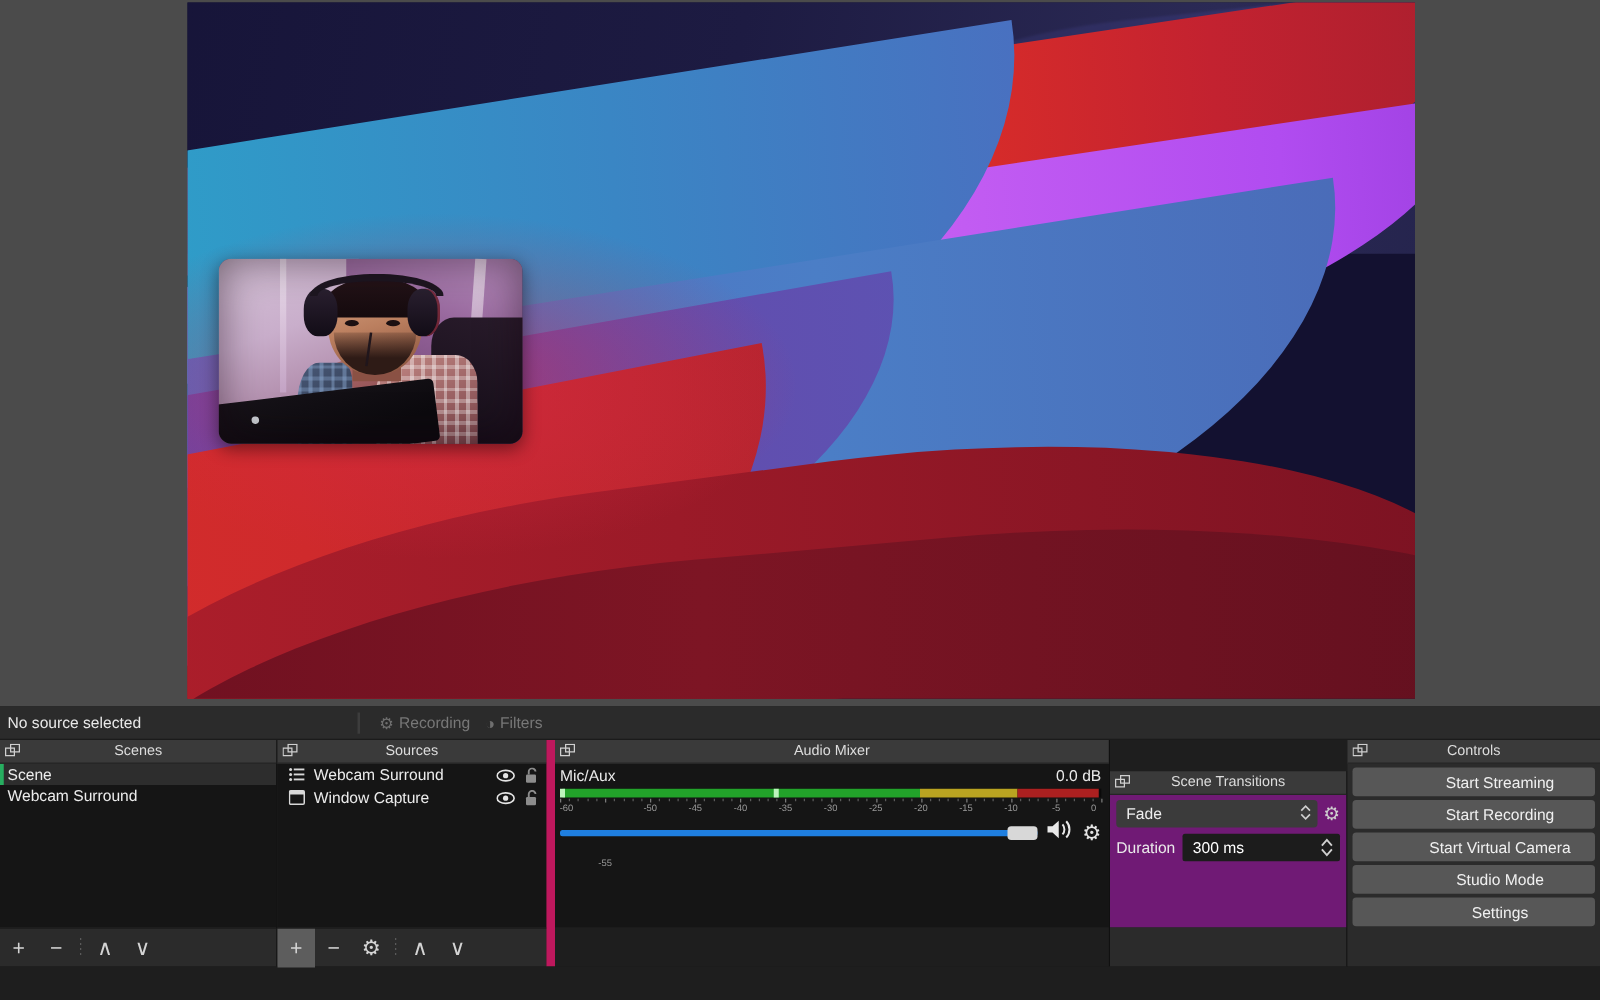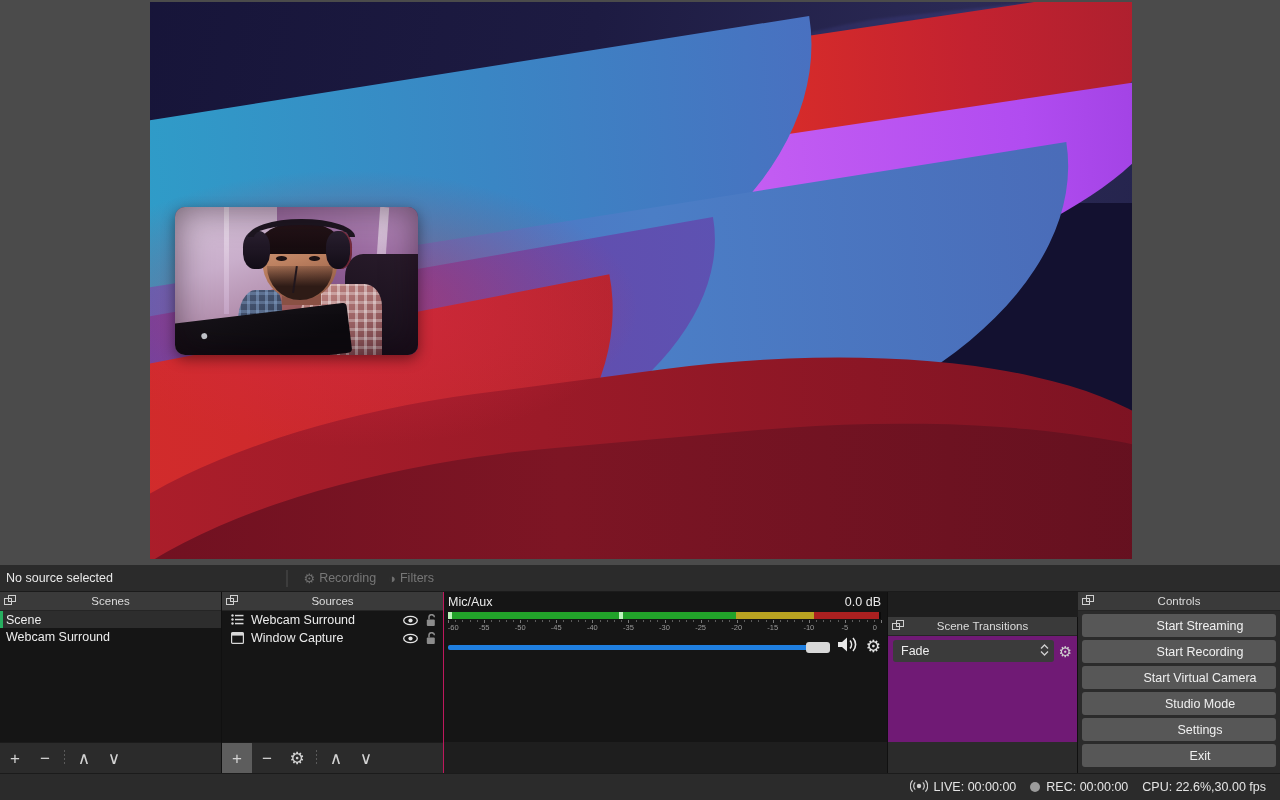--- a/index.html
+++ b/index.html
@@ -208,21 +208,21 @@
     height: 17px; display: flex; align-items: center;
     font-size: 12.5px; color: #ececec; padding-left: 6px; position: relative;
   }
   .list-row.selected { background: #2d2d2d; }
   .list-row.selected:before {
     content:""; position:absolute; left:0; top:0; bottom:0; width:3px;
     background: #27ae60;
   }
 
   
-  #dock-sources { width: 222px; border-right: 1px solid #be185d; }
+  #dock-sources { width: 222px; border-right: 7px solid #be185d; }
   .src-row {
     height: 18px; display: flex; align-items: center;
     font-size: 12.5px; color: #ececec; padding: 0 4px 0 8px; gap: 6px;
   }
   .src-name { flex: 1; }
   .src-icon { width: 15px; height: 14px; display:flex; align-items:center; justify-content:center; }
 
   
   #dock-mixer { width: 444px; border-right: 1px solid #101010; }
   .mixer-track { padding: 3px 6px 0 4px; }
@@ -434,20 +434,29 @@
         <span class="tb-btn active">+</span>
         <span class="tb-btn">−</span>
         <span class="tb-btn">⚙</span>
         <span class="tb-dot-sep"></span>
         <span class="tb-btn">∧</span>
         <span class="tb-btn">∨</span>
       </div>
     </div>
 
     <div class="dock" id="dock-mixer">
+      <div class="dock-title">
+        <span class="float-icon">
+          <svg width="13" height="13" viewBox="0 0 13 13">
+              <rect x="0.5" y="3.5" width="7" height="6" fill="none" stroke="#cfcfcf"></rect>
+              <rect x="4.5" y="0.5" width="7" height="6" fill="none" stroke="#cfcfcf"></rect>
+            </svg>
+        </span>
+        <span>Audio Mixer</span>
+      </div>
       <div class="dock-body">
         <div class="mixer-track">
           <div class="mx-head">
             <span>Mic/Aux</span>
             <span>0.0 dB</span>
           </div>
           <div class="mx-meter">
             <div class="mx-meter-bg"></div>
             <div class="mx-seg" style="left:0.5%;width:66%;background:#22a22a;"></div>
             <div class="mx-seg" style="left:66.5%;width:18%;background:#b9a321;"></div>
@@ -511,21 +520,21 @@
               <div class="mx-tick minor" style="left: 86.6667%;"></div>
               <div class="mx-tick minor" style="left: 88.3333%;"></div>
               <div class="mx-tick minor" style="left: 90%;"></div>
               <div class="mx-tick" style="left: 91.6667%;"></div>
               <div class="mx-tick minor" style="left: 93.3333%;"></div>
               <div class="mx-tick minor" style="left: 95%;"></div>
               <div class="mx-tick minor" style="left: 96.6667%;"></div>
               <div class="mx-tick minor" style="left: 98.3333%;"></div>
               <div class="mx-tick" style="left: 100%;"></div>
               <div class="mx-lbl" style="left: 1.2%;">-60</div>
-              <div class="mx-lbl" style="left: 8.33333%;">-55</div>
+              <div class="mx-lbl" style="left: 8.33333%; margin-top: 44px;">-55</div>
               <div class="mx-lbl" style="left: 16.6667%;">-50</div>
               <div class="mx-lbl" style="left: 25%;">-45</div>
               <div class="mx-lbl" style="left: 33.3333%;">-40</div>
               <div class="mx-lbl" style="left: 41.6667%;">-35</div>
               <div class="mx-lbl" style="left: 50%; text-align: center;">-30</div>
               <div class="mx-lbl" style="left: 58.3333%;">-25</div>
               <div class="mx-lbl" style="left: 66.6667%;">-20</div>
               <div class="mx-lbl" style="left: 75%;">-15</div>
               <div class="mx-lbl" style="left: 83.3333%;">-10</div>
               <div class="mx-lbl" style="left: 91.6667%;">-5</div>
@@ -566,59 +575,51 @@
             <span>Fade</span>
             <span>
               <svg width="11" height="16" viewBox="0 0 11 16">
                   <path d="M2 6.5 L5.5 3 L9 6.5" fill="none" stroke="#cfcfcf" stroke-width="1.3"></path>
                   <path d="M2 9.5 L5.5 13 L9 9.5" fill="none" stroke="#cfcfcf" stroke-width="1.3"></path>
                 </svg>
             </span>
           </div>
           <span class="tr-gear">⚙</span>
         </div>
+        <div class="tr-row2">
+          <span class="tr-lbl">Duration</span>
+          <div class="tr-spin">
+            <span>300 ms</span>
+            <span class="spin-arrows">
+              <svg width="13" height="18" viewBox="0 0 13 18">
+                  <path d="M2.5 7.5 L6.5 3 L10.5 7.5" fill="none" stroke="#d0d0d0" stroke-width="1.5"></path>
+                  <path d="M2.5 10.5 L6.5 15 L10.5 10.5" fill="none" stroke="#d0d0d0" stroke-width="1.5"></path>
+                </svg>
+            </span>
+          </div>
+        </div>
       </div>
       <div class="dock-toolbar" style="background:#2b2b2b;border-top:none;"></div>
     </div>
 
     <div class="dock" id="dock-controls">
       <div class="dock-title">
         <span class="float-icon">
           <svg width="13" height="13" viewBox="0 0 13 13">
               <rect x="0.5" y="3.5" width="7" height="6" fill="none" stroke="#cfcfcf"></rect>
               <rect x="4.5" y="0.5" width="7" height="6" fill="none" stroke="#cfcfcf"></rect>
             </svg>
         </span>
         <span>Controls</span>
       </div>
       <div class="dock-body ctl-list" style="background:#2b2b2b;">
         <div class="ctl-btn">Start Streaming</div>
         <div class="ctl-btn">Start Recording</div>
         <div class="ctl-btn">Start Virtual Camera</div>
         <div class="ctl-btn">Studio Mode</div>
         <div class="ctl-btn">Settings</div>
-        <div class="ctl-btn">Exit</div>
       </div>
     </div>
 
   </div>
 
-  <div id="statusbar">
-    <span class="st-grp">
-      <span>
-        <svg width="18" height="14" viewBox="0 0 18 14">
-          <circle cx="9" cy="7" r="2.2" fill="#cfcfcf"></circle>
-          <path d="M5.2 3.4 a5 5 0 0 0 0 7.2" fill="none" stroke="#cfcfcf" stroke-width="1.2"></path>
-          <path d="M12.8 3.4 a5 5 0 0 1 0 7.2" fill="none" stroke="#cfcfcf" stroke-width="1.2"></path>
-          <path d="M2.6 1.4 a8 8 0 0 0 0 11.2" fill="none" stroke="#cfcfcf" stroke-width="1.2"></path>
-          <path d="M15.4 1.4 a8 8 0 0 1 0 11.2" fill="none" stroke="#cfcfcf" stroke-width="1.2"></path>
-        </svg>
-      </span>
-      <span>LIVE: 00:00:00</span>
-    </span>
-    <span class="st-grp">
-      <span class="st-dot"></span>
-      <span>REC: 00:00:00</span>
-    </span>
-    <span>CPU: 22.6%,30.00 fps</span>
-  </div>
 
 </div>
 
 </body></html>

